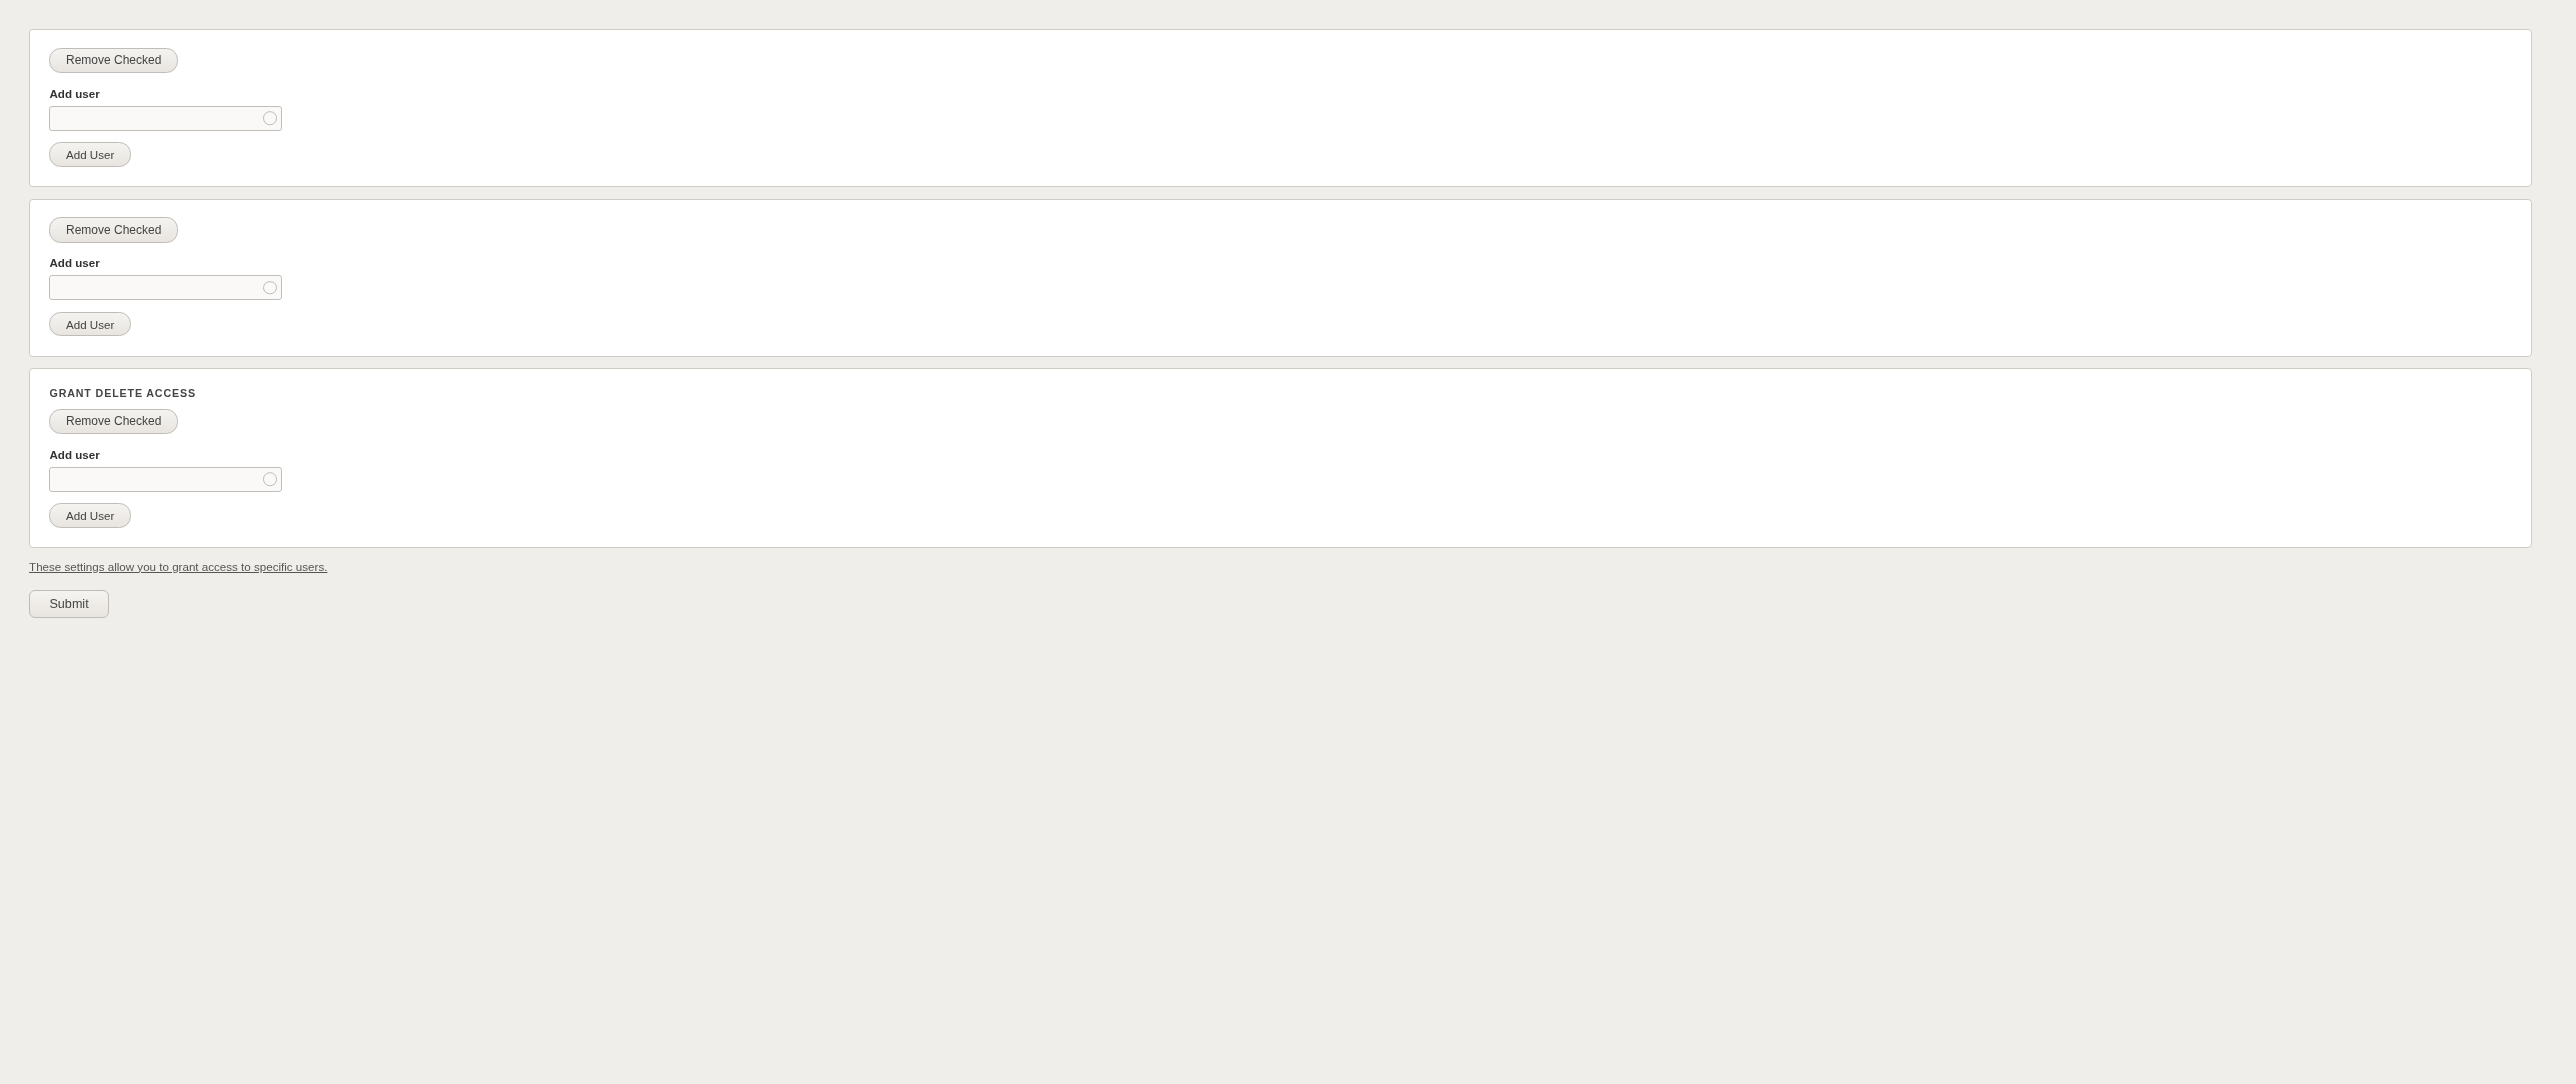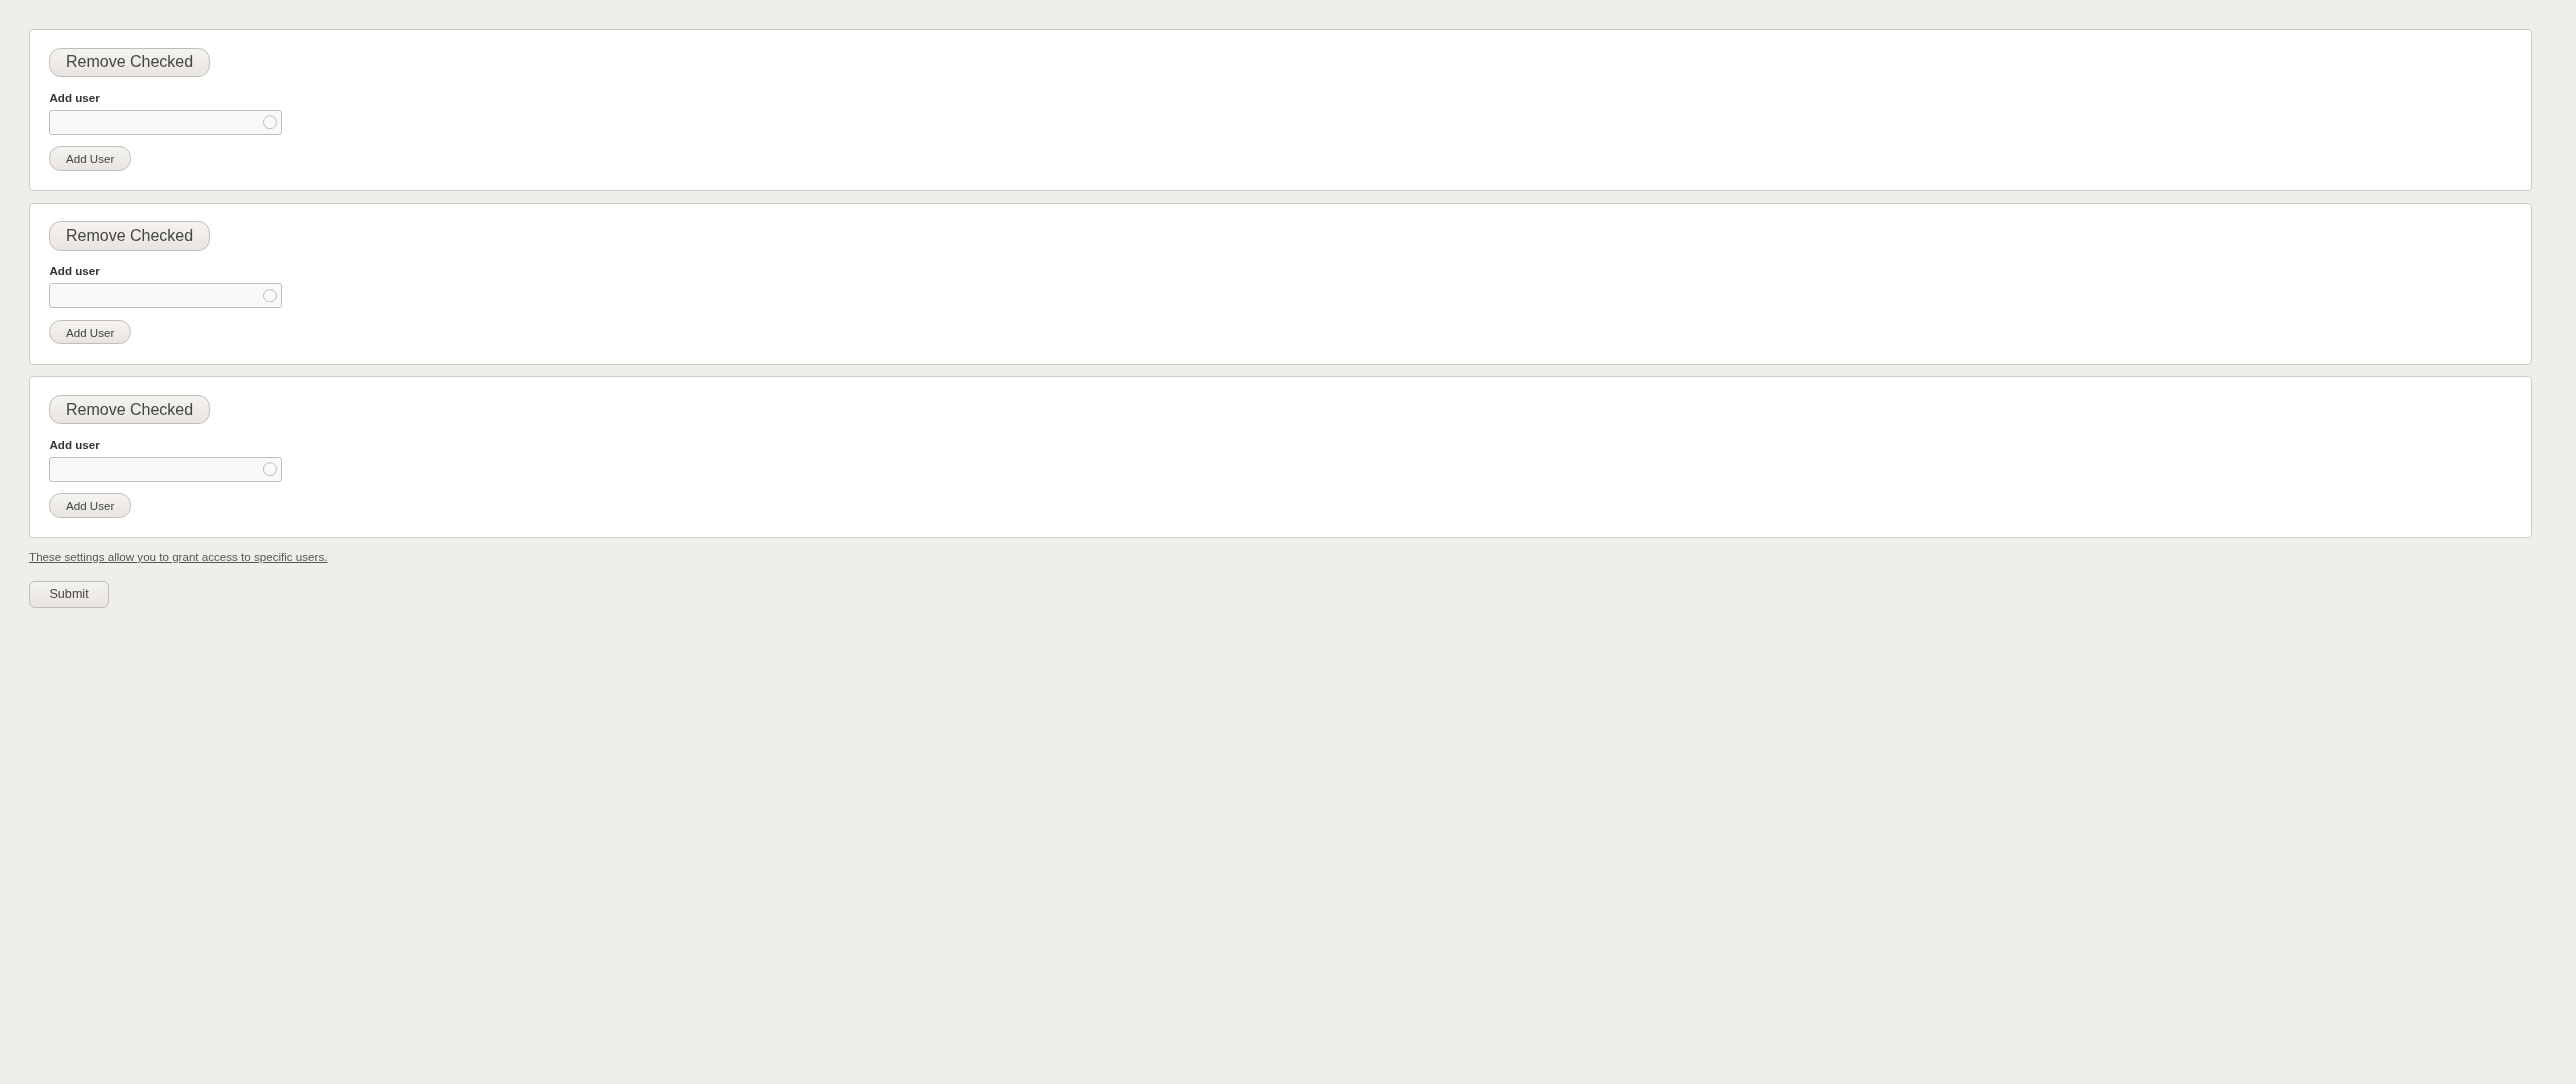--- a/index.html
+++ b/index.html
@@ -48,21 +48,21 @@
       text-transform: uppercase;
       margin-bottom: 9.7px;
     }
 
     .remove-checked-btn {
       display: inline-block;
       background: linear-gradient(to bottom, #f5f3f0, #e8e5e0);
       border: 1px solid #c0bdb8;
       border-radius: 11.6px;
       padding: 4.8px 15.5px;
-      font-size: 16px;
+      font-size: 12px;
       color: #444;
       cursor: pointer;
       margin-bottom: 13.6px;
       font-family: inherit;
     }
 
     .add-user-label {
       font-size: 11.6px;
       font-weight: bold;
       color: #333;
@@ -162,20 +162,21 @@
       <div class="add-user-input-wrap">
         <input type="text" class="add-user-input" style="">
         <div class="input-icon"></div>
       </div>
     </div>
     <button class="add-user-btn">Add User</button>
   </div>
 
   
   <div class="acl-section">
+    <div class="section-title">GRANT DELETE ACCESS</div>
     <button class="remove-checked-btn">Remove Checked</button>
     <div>
       <span class="add-user-label">Add user</span>
       <div class="add-user-input-wrap">
         <input type="text" class="add-user-input" style="">
         <div class="input-icon"></div>
       </div>
     </div>
     <button class="add-user-btn">Add User</button>
   </div>

